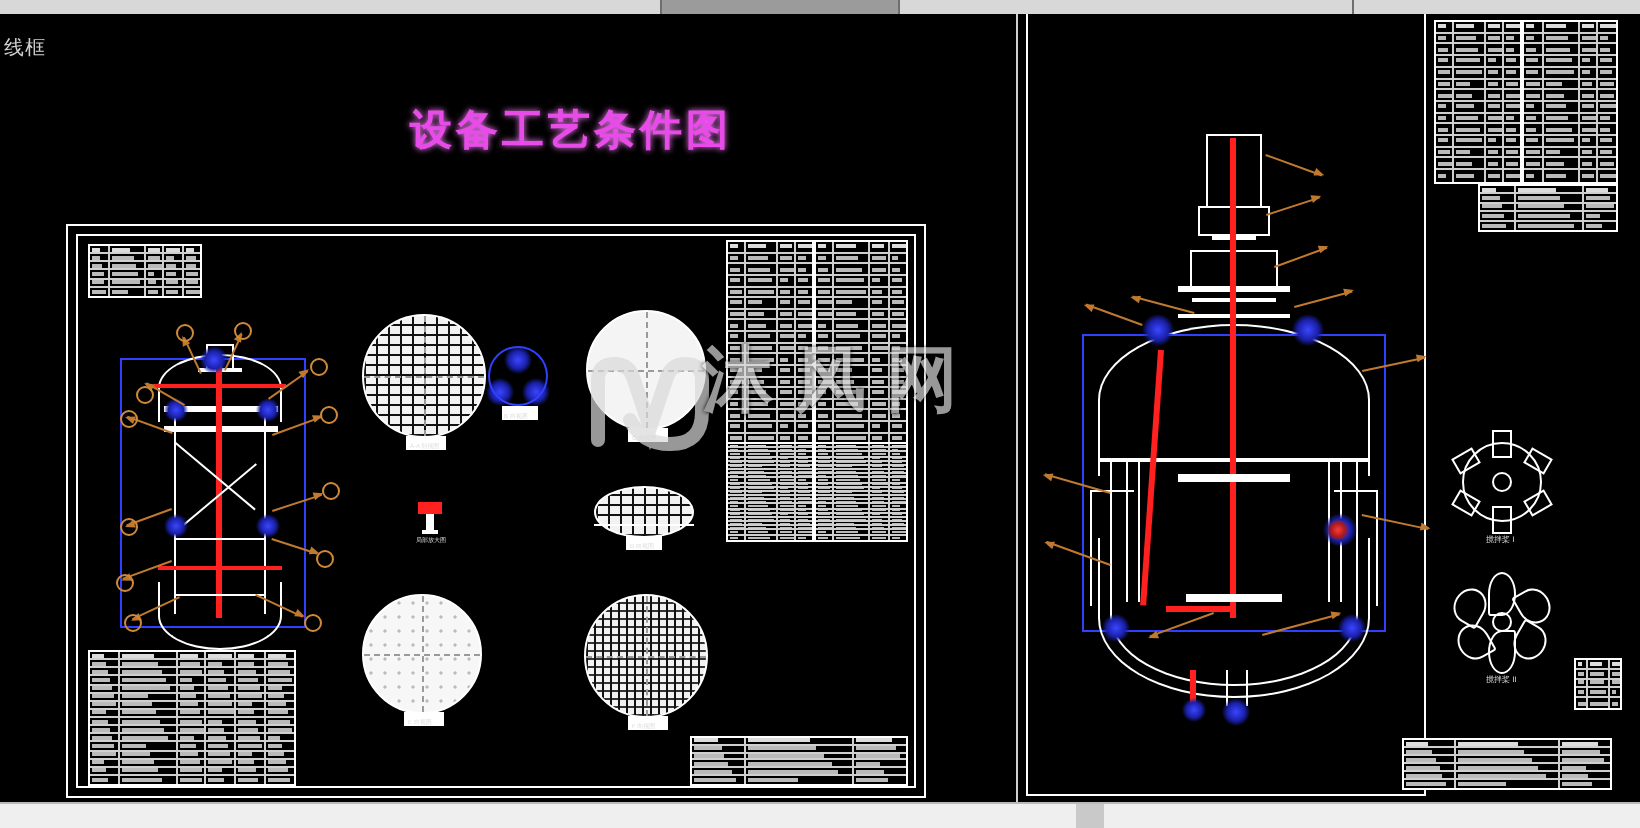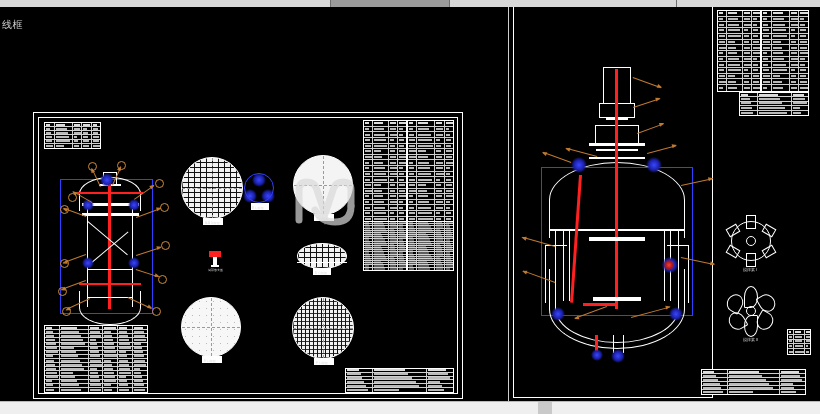--- a/index.html
+++ b/index.html
@@ -102,20 +102,21 @@
     <div class="seg" style="left:450px;width:226px;"></div>
     <div class="seg" style="left:677px;width:250px;"></div>
   </div>
 
   <div class="pane-divider"></div>
 
   <div class="pane" id="pane-left">
 
     <div class="tab-label">线框</div>
 
+    <div class="dwg-title">设备工艺条件图</div>
 
     <div class="sheet" style="left:33px;top:105px;width:428px;height:285px;"></div>
     <div class="sheet-inner" style="left:38px;top:110px;width:418px;height:275px;"></div>
 
     <div>
 
       <div class="ln blue" style="left:60px;top:172px;width:1px;height:135px;"></div>
       <div class="ln blue" style="left:152px;top:172px;width:1px;height:135px;"></div>
       <div class="ln blue" style="left:60px;top:172px;width:93px;height:1px;"></div>
       <div class="ln blue" style="left:60px;top:306px;width:93px;height:1px;"></div>
@@ -2646,19 +2647,20 @@
           </div>
         </div>
       </div>
   </div>
 
   <div class="wm">
     <svg class="wm-mark" viewBox="0 0 60 52">
       <path d="M4 44 L4 14 Q4 6 12 6 Q20 6 22 14 L30 38 L38 14 Q40 6 48 6 Q56 6 56 14 L56 30" fill="none" stroke="#d9d9d9" stroke-width="7" stroke-linecap="round"></path>
       <path d="M56 30 Q56 46 40 46 Q26 46 20 34" fill="none" stroke="#d9d9d9" stroke-width="7" stroke-linecap="round"></path>
     </svg>
+    <div class="wm-cn">沐风网</div>
   </div>
 
   <div class="botbar">
     <div class="thumb"></div>
   </div>
 
 </div>
 
 </body></html>

